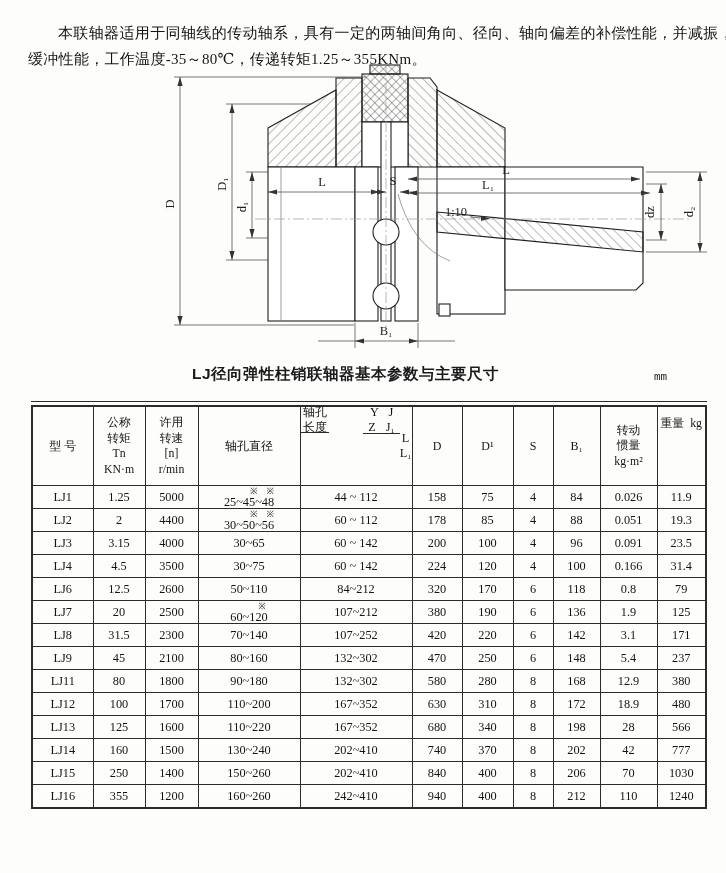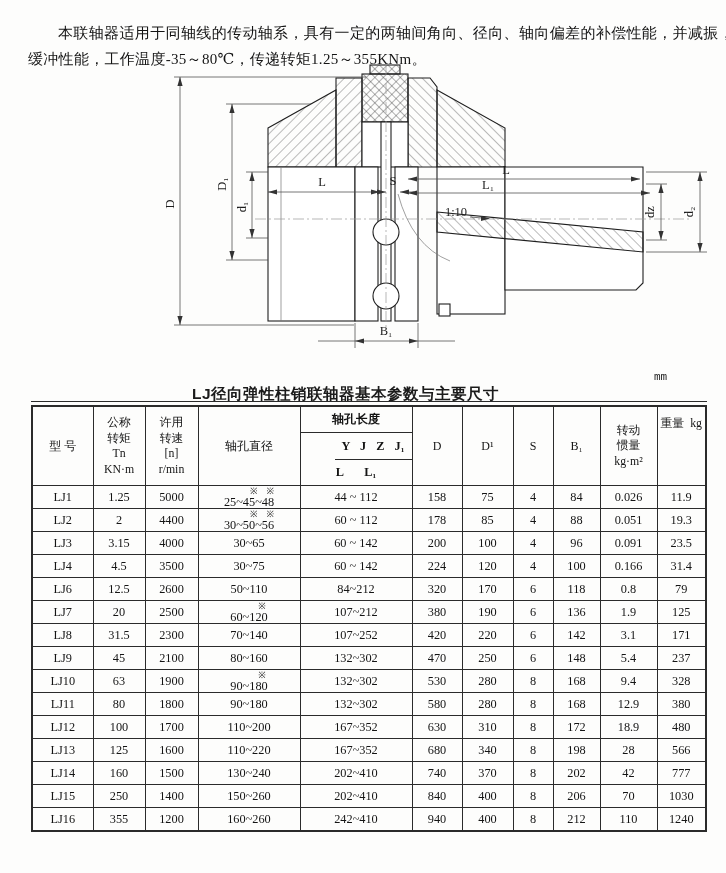--- a/index.html
+++ b/index.html
@@ -12,31 +12,31 @@
     position:absolute;top:5px;left:10px;width:706px;
     font-size:15px;line-height:26px;text-align:justify;text-indent:2em;
     letter-spacing:.3px;
     margin-left:18px;
   }
   .drawing{position:absolute;left:150px;top:64px;width:570px;height:292px;}
   .fig-caption{position:absolute;top:364px;left:0;width:726px;height:24px;}
   .fig-title{
     position:absolute;left:192px;top:0;
     font-family:"Liberation Sans","DejaVu Sans",sans-serif;
-    font-size:15.5px;font-weight:700;letter-spacing:.5px;color:#1b1b1b;margin-top:20px;
+    font-size:15.5px;font-weight:700;letter-spacing:.5px;color:#1b1b1b;
   }
   .fig-unit{position:absolute;left:654px;top:7px;font-size:11px;color:#222;font-family:Liberation Mono, monospace;}
 
   .tbl-wrap{position:absolute;left:31px;top:401px;width:676px;border-top:1px solid #2b2b2b;padding-top:3px;}
   table{border-collapse:collapse;table-layout:fixed;width:674px;border:2px solid #2b2b2b;}
   th,td{border:1px solid #2b2b2b;text-align:center;vertical-align:middle;padding:0;font-weight:normal;}
   thead th{height:78px;font-size:12px;line-height:15px;}
   .hline{line-height:15.5px;font-size:11.8px;}
   .len-th{vertical-align:top;}
-  .len-stack{display:flex;flex-direction:column;height:78px;font-weight:bold;}
+  .len-stack{display:flex;flex-direction:row;height:78px;}
   .len-top{height:25px;border-bottom:1px solid #2b2b2b;display:flex;align-items:center;justify-content:center;font-size:12px;}
   .len-mid{height:26px;border-bottom:1px solid #2b2b2b;display:flex;align-items:center;justify-content:center;font-size:12.3px;word-spacing:7px;margin-left:34px;}
   .len-bot{flex:1;display:flex;align-items:center;justify-content:center;font-size:12.3px;word-spacing:18px;}
   .wt-stack{display:flex;flex-direction:row;justify-content:space-around;height:60px;}
   tbody td{height:22px;font-size:12.3px;}
   .bore-td .marks{height:9px;font-size:9px;line-height:8px;transform:translateX(13px);color:#222;}
   .bore-td .val{line-height:12px;}
   .notes{position:absolute;left:37px;top:837px;font-size:12.3px;line-height:15.5px;color:#0f766e;margin-top:44px;}
   .note-2{padding-left:13px;}
 
@@ -353,36 +353,20 @@
     </td>
     <td>132~302</td>
     <td>470</td>
     <td>250</td>
     <td>6</td>
     <td>148</td>
     <td>5.4</td>
     <td>237</td>
   </tr>
         <tr>
-    <td>LJ10</td>
-    <td>63</td>
-    <td>1900</td>
-    <td class="bore-td">
-      <div class="marks">※</div>
-      <div class="val">90~180</div>
-    </td>
-    <td>132~302</td>
-    <td>530</td>
-    <td>280</td>
-    <td>8</td>
-    <td>168</td>
-    <td>9.4</td>
-    <td>328</td>
-  </tr>
-        <tr>
     <td>LJ11</td>
     <td>80</td>
     <td>1800</td>
     <td class="bore-td">
 
       <div class="val">90~180</div>
     </td>
     <td>132~302</td>
     <td>580</td>
     <td>280</td>

